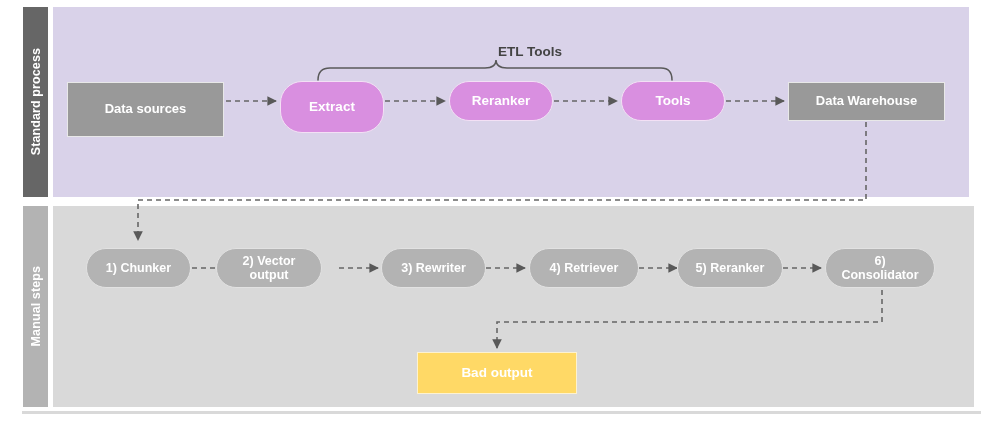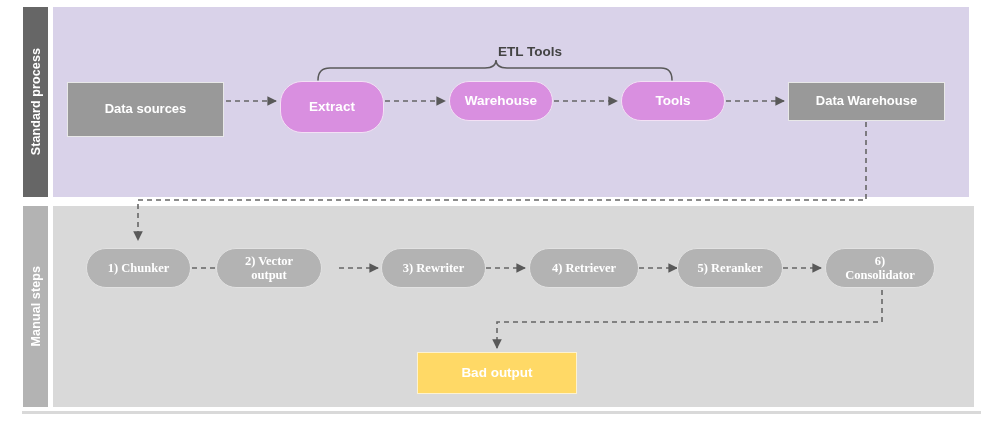--- a/index.html
+++ b/index.html
@@ -86,21 +86,20 @@
     background: #d98fe0;
     border: 1px solid #f3e0f5;
     border-radius: 22px;
     font-size: 13.5px;
   }
   .pill-gray {
     background: #b3b3b3;
     border: 1px solid #e2e2e2;
     border-radius: 22px;
     font-size: 12.5px;
-    font-family: Liberation Serif, serif;
   }
   .warn-node {
     background: #ffd966;
     border: 1px solid #fdf2d0;
     font-size: 13.5px;
   }
 
   
   #wires {
     position: absolute;
@@ -165,21 +164,21 @@
 
   <div class="node rect-node abs" style="left:67px; top:82px; width:157px; height:55px;">
     <span>Data sources</span>
   </div>
 
   <div class="node pill-purple abs" style="left:280px; top:81px; width:104px; height:52px;">
     <span>Extract</span>
   </div>
 
   <div class="node pill-purple abs" style="left:449px; top:81px; width:104px; height:40px;">
-    <span>Warehouse</span>
+    <span>Reranker</span>
   </div>
 
   <div class="node pill-purple abs" style="left:621px; top:81px; width:104px; height:40px;">
     <span>Tools</span>
   </div>
 
   <div class="node rect-node abs" style="left:788px; top:82px; width:157px; height:39px;">
     <span>Data Warehouse</span>
   </div>
 

